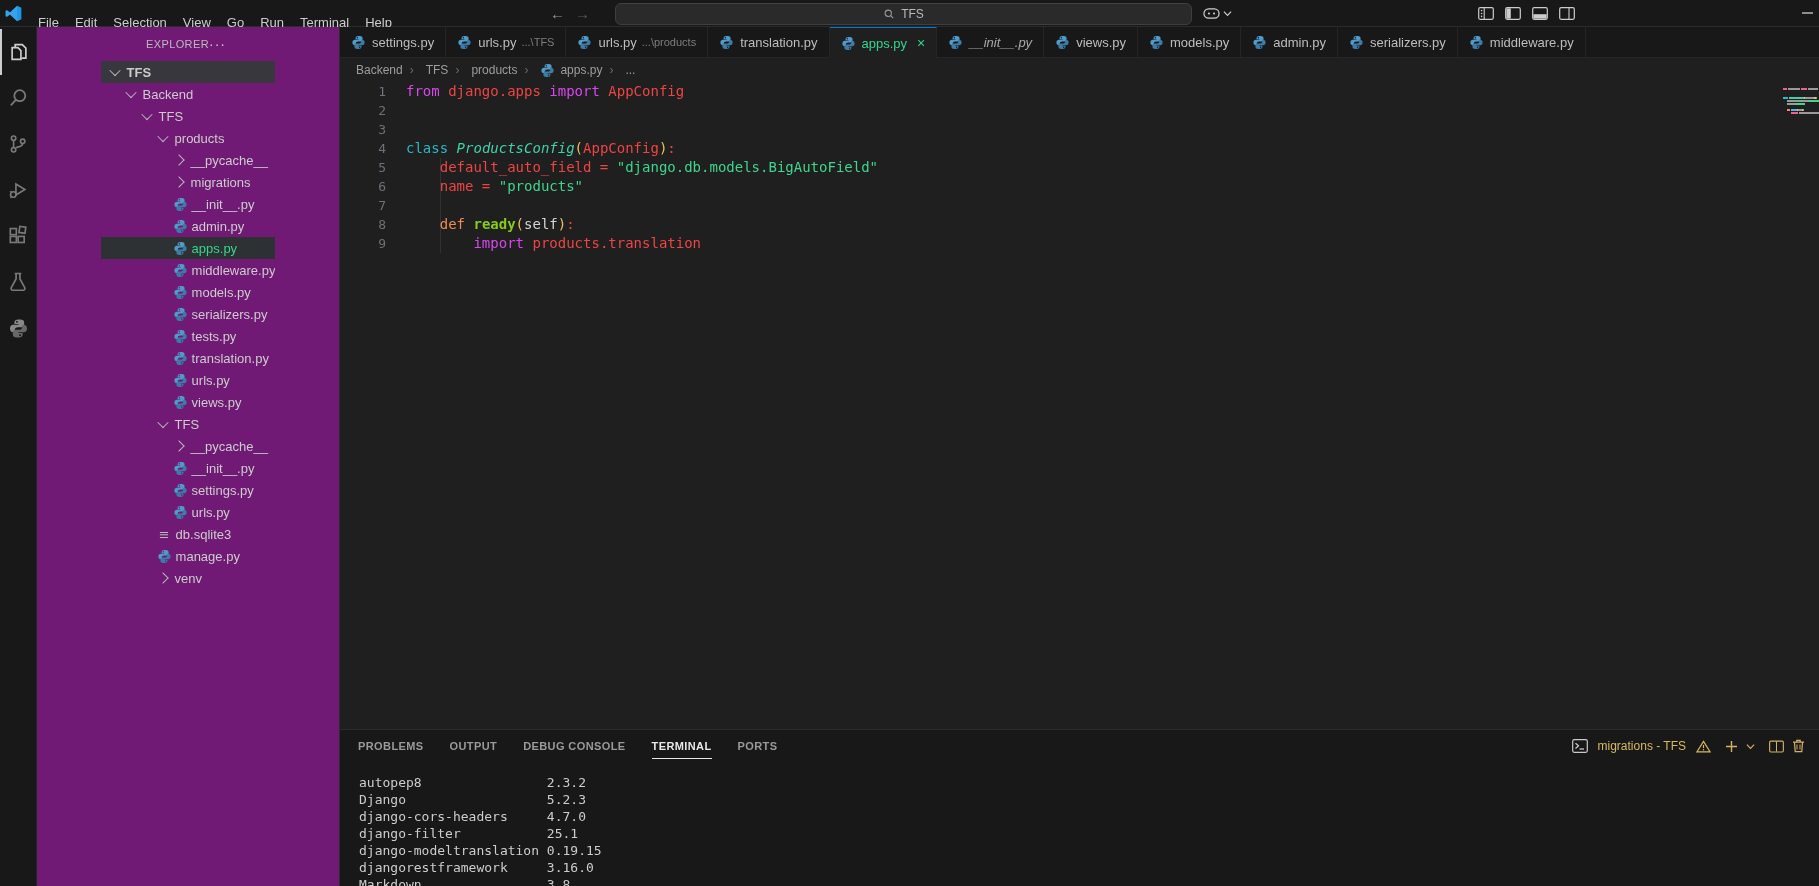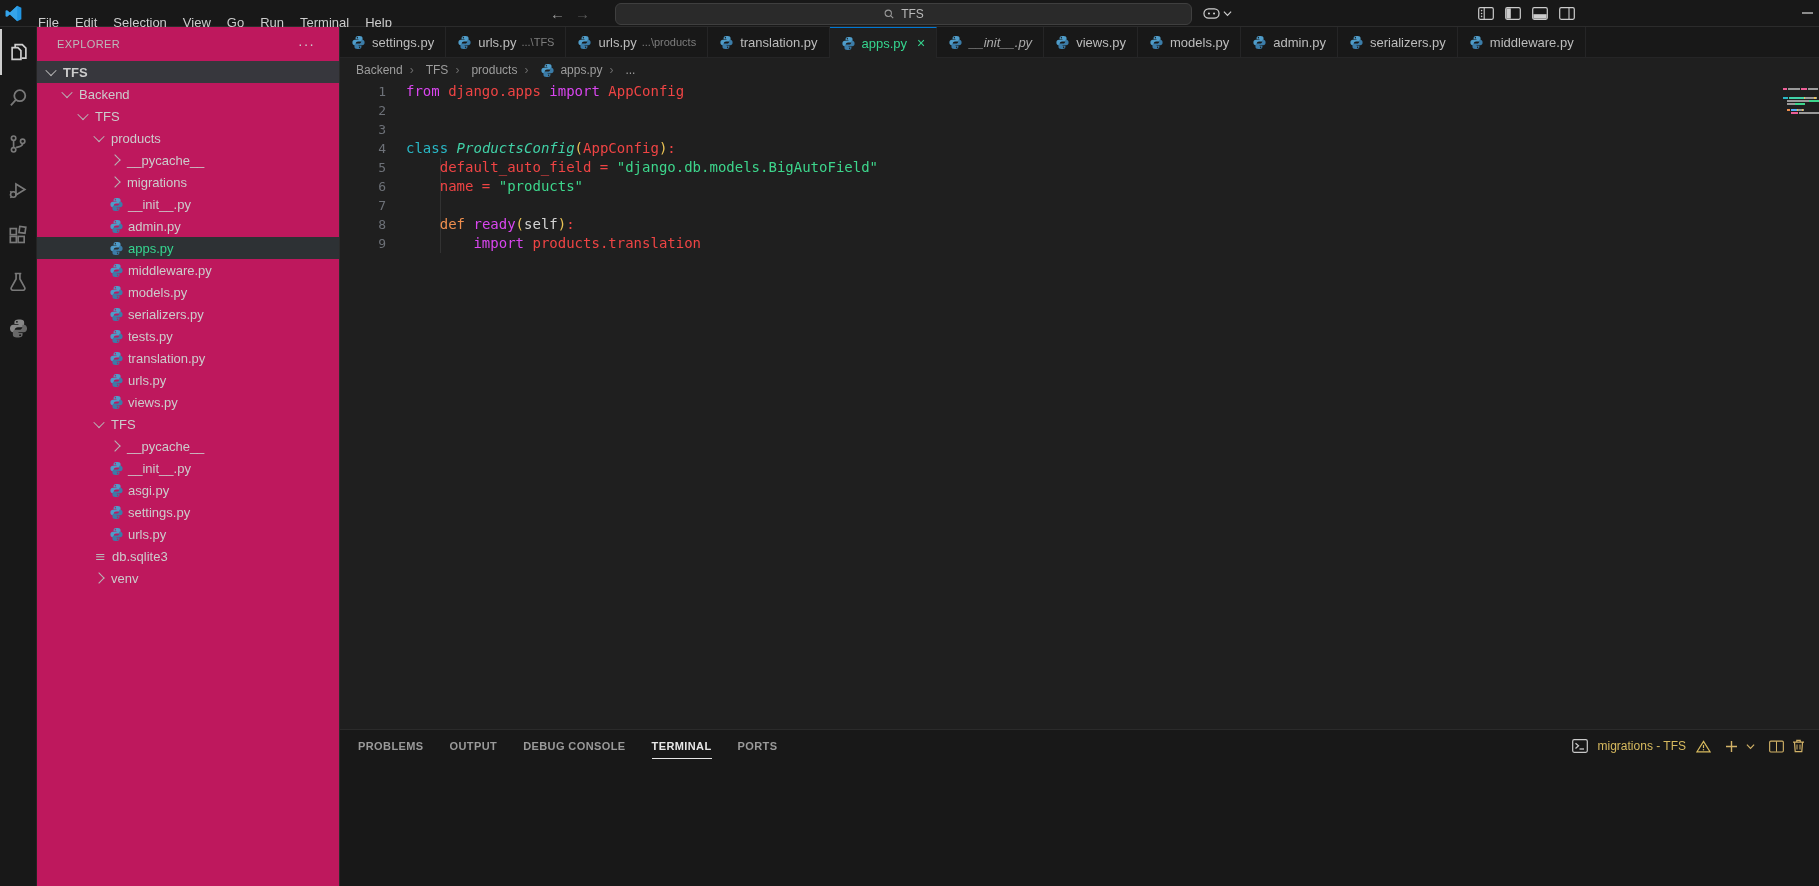--- a/index.html
+++ b/index.html
@@ -19,22 +19,22 @@
   .copilot-wrap{position:absolute;left:1203px;top:0;height:26px;display:flex;align-items:center;gap:3px;color:#cfcfcf;}
   .layout-icons{position:absolute;left:1478px;top:0;height:26px;display:flex;align-items:center;gap:11px;}
   .min-btn{position:absolute;left:1796px;top:0;height:26px;width:22px;display:flex;align-items:center;justify-content:center;}
   
   .body{flex:1;display:flex;min-height:0;}
   .activitybar{width:36px;flex:none;background:#181818;border-right:1px solid #242424;
                display:flex;flex-direction:column;align-items:center;padding-top:2px;}
   .act-item{width:36px;height:46px;display:flex;align-items:center;justify-content:center;opacity:.95;}
   .act-item.active{border-left:2px solid #d7d7d7;width:34px;}
   
-  .sidebar{width:302px;flex:none;background:#be185d;border-right:1px solid #2b2b2b;
-           display:flex;flex-direction:column;overflow:hidden;}
+  .sidebar{width:302px;flex:none;background:#701a75;border-right:1px solid #2b2b2b;
+           display:flex;flex-direction:column;overflow:hidden;align-items:center;}
   .sb-header{height:34px;flex:none;display:flex;align-items:center;padding:0 10px 0 20px;}
   .sb-title{font-size:11px;letter-spacing:.4px;color:#bbbbbb;flex:1;}
   .sb-more{color:#cccccc;font-size:14px;letter-spacing:1px;margin-right:14px;}
   .tree{flex:1;overflow:hidden;font-size:13px;}
   .trow{height:22px;display:flex;align-items:center;white-space:nowrap;}
   .trow.rootrow{background:#37373d;font-weight:700;}
   .trow.selected{background:#2d3134;}
   .trow.selected .tlabel{color:#35d58f;}
   .tlabel{margin-left:4px;color:#cccccc;}
   .chev{width:7px;height:7px;border-right:1.4px solid #b7b7b7;border-bottom:1.4px solid #b7b7b7;
@@ -73,21 +73,21 @@
   .mm-row{position:absolute;height:2px;display:flex;}
   .mm-seg{height:2px;flex:none;}
   .c-kw{color:#d946ef;}
   .c-kw2{color:#29b8c6;}
   .c-cls{color:#40d1a7;font-style:italic;}
   .c-br{color:#eac354;}
   .c-fg{color:#ef4444;}
   .c-sp{color:#d4d4d4;}
   .c-str{color:#3dd68c;}
   .c-def{color:#ee8e4e;}
-  .c-fn{color:#d946ef;}
+  .c-fn{color:#84cc16;font-weight:bold;}
   .c-self{color:#d4d4d4;}
   
   .panel{height:156px;flex:none;background:#181818;border-top:1px solid #2b2b2b;
          display:flex;flex-direction:column;position:relative;}
   .panel-tabs{height:32px;flex:none;display:flex;align-items:center;padding-left:18px;}
   .ptab{font-size:11px;letter-spacing:.4px;color:#9a9a9a;padding:7px 0 6px;margin-right:26px;
         border-bottom:1px solid transparent;font-weight:bold;}
   .ptab.active{color:#e7e7e7;border-bottom-color:#e7e7e7;}
   .term-actions{position:absolute;right:14px;top:0;height:32px;display:flex;align-items:center;gap:8px;}
   .term-title{font-size:12px;color:#d7ba5f;margin:0 2px;}
@@ -329,39 +329,39 @@
                 <path fill="#4f9cc9" d="M7.9 1.1c-1.9 0-3 .8-3 2.1v1.4h3.1v.5H4C2.5 5.1 1.5 6.2 1.5 8c0 1.8 1 2.9 2.5 2.9h1.1V9.2C5.1 8 6.2 7 7.5 7h2.8c1.1 0 2-.9 2-2V3.2c0-1.3-1.1-2.1-3-2.1zM6.8 2.2a.75.75 0 1 1 0 1.5.75.75 0 0 1 0-1.5z"></path>
                 <path fill="#3b7ca8" d="M8.1 14.9c1.9 0 3-.8 3-2.1v-1.4H8v-.5h4c1.5 0 2.5-1.1 2.5-2.9 0-1.8-1-2.9-2.5-2.9h-1.1v1.7c0 1.2-1.1 2.2-2.4 2.2H5.7c-1.1 0-2 .9-2 2v1.8c0 1.3 1.1 2.1 3 2.1zm1.1-1.1a.75.75 0 1 1 0-1.5.75.75 0 0 1 0 1.5z"></path>
               </svg>
               <span class="tlabel">__init__.py</span>
             </div>
             <div class="trow" style="padding-left: 72px;">
               <svg class="pyicon" viewBox="0 0 16 16">
                 <path fill="#4f9cc9" d="M7.9 1.1c-1.9 0-3 .8-3 2.1v1.4h3.1v.5H4C2.5 5.1 1.5 6.2 1.5 8c0 1.8 1 2.9 2.5 2.9h1.1V9.2C5.1 8 6.2 7 7.5 7h2.8c1.1 0 2-.9 2-2V3.2c0-1.3-1.1-2.1-3-2.1zM6.8 2.2a.75.75 0 1 1 0 1.5.75.75 0 0 1 0-1.5z"></path>
                 <path fill="#3b7ca8" d="M8.1 14.9c1.9 0 3-.8 3-2.1v-1.4H8v-.5h4c1.5 0 2.5-1.1 2.5-2.9 0-1.8-1-2.9-2.5-2.9h-1.1v1.7c0 1.2-1.1 2.2-2.4 2.2H5.7c-1.1 0-2 .9-2 2v1.8c0 1.3 1.1 2.1 3 2.1zm1.1-1.1a.75.75 0 1 1 0-1.5.75.75 0 0 1 0 1.5z"></path>
               </svg>
-              <span class="tlabel">asgi.py</span>
-            </div>
-            <div class="trow" style="padding-left: 72px;">
-              <svg class="pyicon" viewBox="0 0 16 16">
-                <path fill="#4f9cc9" d="M7.9 1.1c-1.9 0-3 .8-3 2.1v1.4h3.1v.5H4C2.5 5.1 1.5 6.2 1.5 8c0 1.8 1 2.9 2.5 2.9h1.1V9.2C5.1 8 6.2 7 7.5 7h2.8c1.1 0 2-.9 2-2V3.2c0-1.3-1.1-2.1-3-2.1zM6.8 2.2a.75.75 0 1 1 0 1.5.75.75 0 0 1 0-1.5z"></path>
-                <path fill="#3b7ca8" d="M8.1 14.9c1.9 0 3-.8 3-2.1v-1.4H8v-.5h4c1.5 0 2.5-1.1 2.5-2.9 0-1.8-1-2.9-2.5-2.9h-1.1v1.7c0 1.2-1.1 2.2-2.4 2.2H5.7c-1.1 0-2 .9-2 2v1.8c0 1.3 1.1 2.1 3 2.1zm1.1-1.1a.75.75 0 1 1 0-1.5.75.75 0 0 1 0 1.5z"></path>
-              </svg>
               <span class="tlabel">settings.py</span>
             </div>
             <div class="trow" style="padding-left: 72px;">
               <svg class="pyicon" viewBox="0 0 16 16">
                 <path fill="#4f9cc9" d="M7.9 1.1c-1.9 0-3 .8-3 2.1v1.4h3.1v.5H4C2.5 5.1 1.5 6.2 1.5 8c0 1.8 1 2.9 2.5 2.9h1.1V9.2C5.1 8 6.2 7 7.5 7h2.8c1.1 0 2-.9 2-2V3.2c0-1.3-1.1-2.1-3-2.1zM6.8 2.2a.75.75 0 1 1 0 1.5.75.75 0 0 1 0-1.5z"></path>
                 <path fill="#3b7ca8" d="M8.1 14.9c1.9 0 3-.8 3-2.1v-1.4H8v-.5h4c1.5 0 2.5-1.1 2.5-2.9 0-1.8-1-2.9-2.5-2.9h-1.1v1.7c0 1.2-1.1 2.2-2.4 2.2H5.7c-1.1 0-2 .9-2 2v1.8c0 1.3 1.1 2.1 3 2.1zm1.1-1.1a.75.75 0 1 1 0-1.5.75.75 0 0 1 0 1.5z"></path>
               </svg>
               <span class="tlabel">urls.py</span>
             </div>
             <div class="trow" style="padding-left: 56px;">
               <span class="dbicon">≡</span>
               <span class="tlabel">db.sqlite3</span>
+            </div>
+            <div class="trow" style="padding-left: 56px;">
+              <svg class="pyicon" viewBox="0 0 16 16">
+                <path fill="#4f9cc9" d="M7.9 1.1c-1.9 0-3 .8-3 2.1v1.4h3.1v.5H4C2.5 5.1 1.5 6.2 1.5 8c0 1.8 1 2.9 2.5 2.9h1.1V9.2C5.1 8 6.2 7 7.5 7h2.8c1.1 0 2-.9 2-2V3.2c0-1.3-1.1-2.1-3-2.1zM6.8 2.2a.75.75 0 1 1 0 1.5.75.75 0 0 1 0-1.5z"></path>
+                <path fill="#3b7ca8" d="M8.1 14.9c1.9 0 3-.8 3-2.1v-1.4H8v-.5h4c1.5 0 2.5-1.1 2.5-2.9 0-1.8-1-2.9-2.5-2.9h-1.1v1.7c0 1.2-1.1 2.2-2.4 2.2H5.7c-1.1 0-2 .9-2 2v1.8c0 1.3 1.1 2.1 3 2.1zm1.1-1.1a.75.75 0 1 1 0-1.5.75.75 0 0 1 0 1.5z"></path>
+              </svg>
+              <span class="tlabel">manage.py</span>
             </div>
             <div class="trow" style="padding-left: 56px;">
               <span class="chev right"></span>
               <span class="tlabel">venv</span>
             </div>
           </div>
       </div>
     </div>
 
     <div class="editor-col">
@@ -592,16 +592,23 @@
           </svg>
           <svg width="15" height="13" viewBox="0 0 16 13" style="margin-left:6px">
             <rect x=".7" y=".7" width="14.6" height="11.6" rx="1.2" fill="none" stroke="#d2b267" stroke-width="1.2"></rect>
             <path d="M8 1v11" stroke="#d2b267" stroke-width="1.1"></path>
           </svg>
           <svg width="13" height="14" viewBox="0 0 13 14">
             <path d="M1 3.2h11M4.8 3V1.4h3.4V3M2.5 3.4l.7 9.2h6.6l.7-9.2" fill="none" stroke="#d2b267" stroke-width="1.2"></path>
             <path d="M5 5.5v5M8 5.5v5" stroke="#d2b267" stroke-width="1"></path>
           </svg>
         </div>
+        <pre class="term-out">autopep8                2.3.2
+Django                  5.2.3
+django-cors-headers     4.7.0
+django-filter           25.1
+django-modeltranslation 0.19.15
+djangorestframework     3.16.0
+Markdown                3.8</pre>
       </div>
     </div>
   </div>
 </div>
 
 </body></html>

